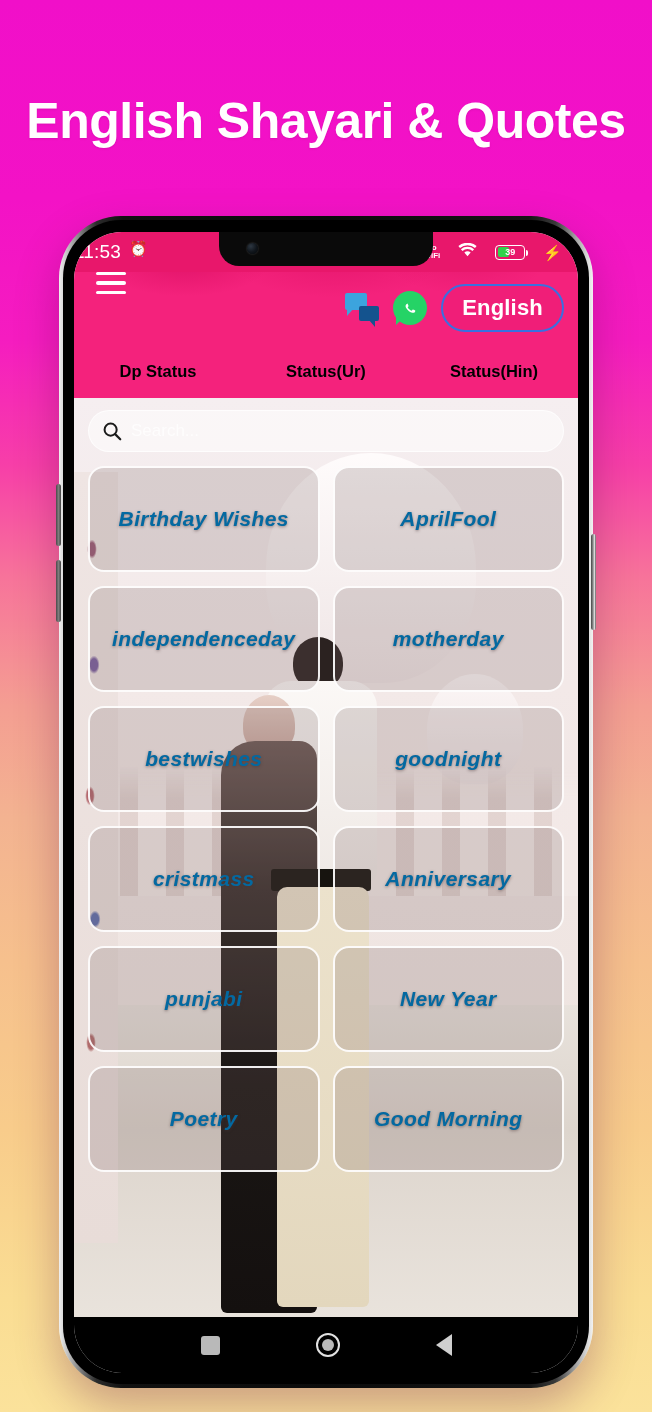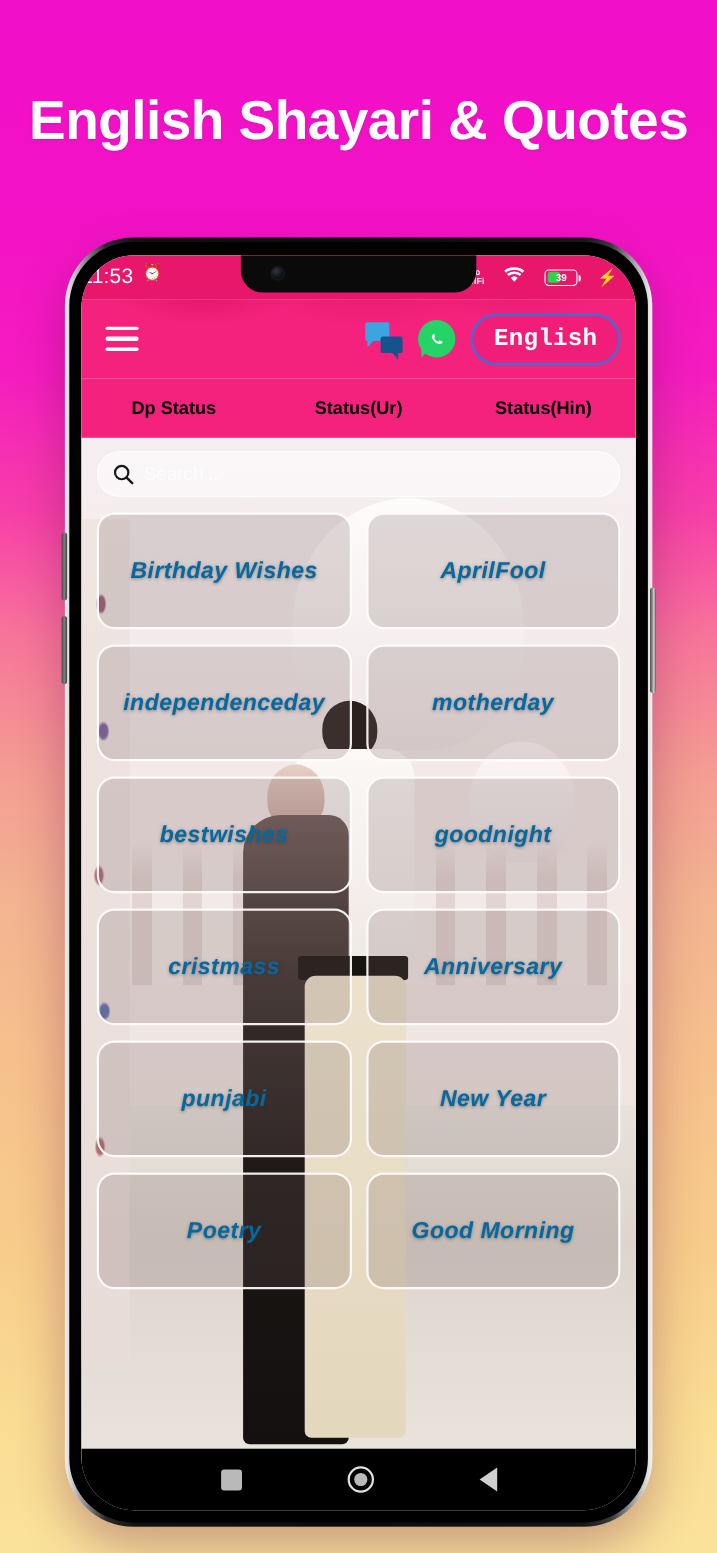--- a/index.html
+++ b/index.html
@@ -12,21 +12,21 @@
     background: linear-gradient(180deg,
       #F10FC9 0%, #F312C6 14%, #F51CC0 24%,
       #F73FA8 33%, #F7749A 41%, #F49E92 50%,
       #F3B391 58%, #F6C08D 68%, #F8CC8B 80%,
       #FADD93 92%, #FBE29B 100%);
     position: relative;
   }
 
   
   .promo {
-    position: absolute; top: 4px; left: 0; right: 0;
+    position: absolute; top: 16px; left: 0; right: 0;
     height: 210px;
     display: flex; align-items: center; justify-content: center;
   }
   .promo-title {
     color: #FFFFFF;
     font-size: 50px;
     font-weight: 700;
     letter-spacing: -0.5px;
     text-shadow: 0 1px 2px rgba(120,0,90,0.18);
     white-space: nowrap;
@@ -143,23 +143,22 @@
     background: radial-gradient(circle at 35% 30%, #2d3742 0%, #10151b 55%, #05080b 100%);
     box-shadow: 0 0 2px rgba(255,255,255,.25);
   }
 
   
   .appbar {
     height: 72px;
     background: #F4227C;
     position: relative;
     overflow: hidden;
-    display: flex; align-items: center;
+    display: flex; align-items: flex-start;
     z-index: 5;
-    font-family: Liberation Mono, monospace;
   }
   .appbar::before {
     content:''; position:absolute; inset:0;
     background:
       radial-gradient(120px 46px at 22% -8px, rgba(213,10,92,.55), transparent 70%),
       radial-gradient(150px 52px at 52% -12px, rgba(213,10,92,.40), transparent 72%),
       radial-gradient(110px 40px at 78% -6px, rgba(213,10,92,.32), transparent 70%);
   }
   .menu-icon {
     position: relative; z-index: 2;

